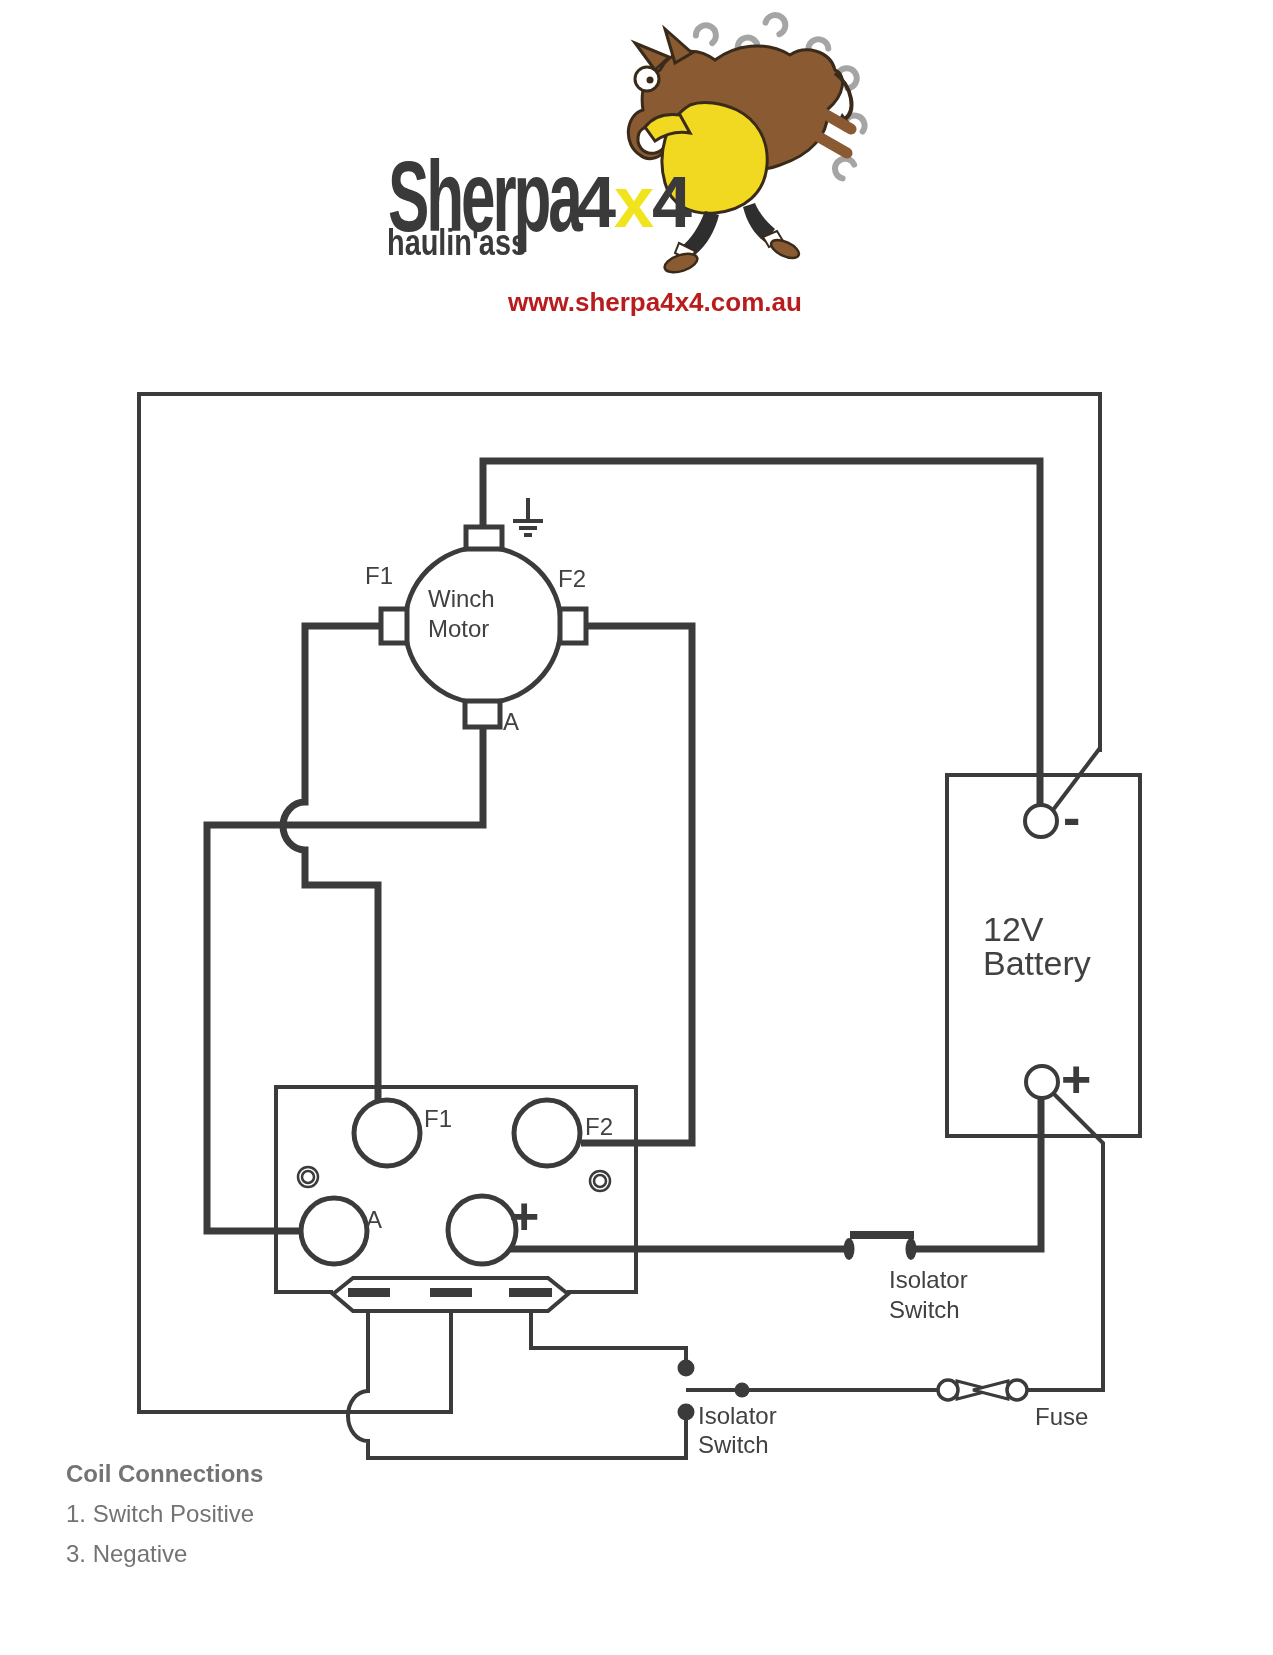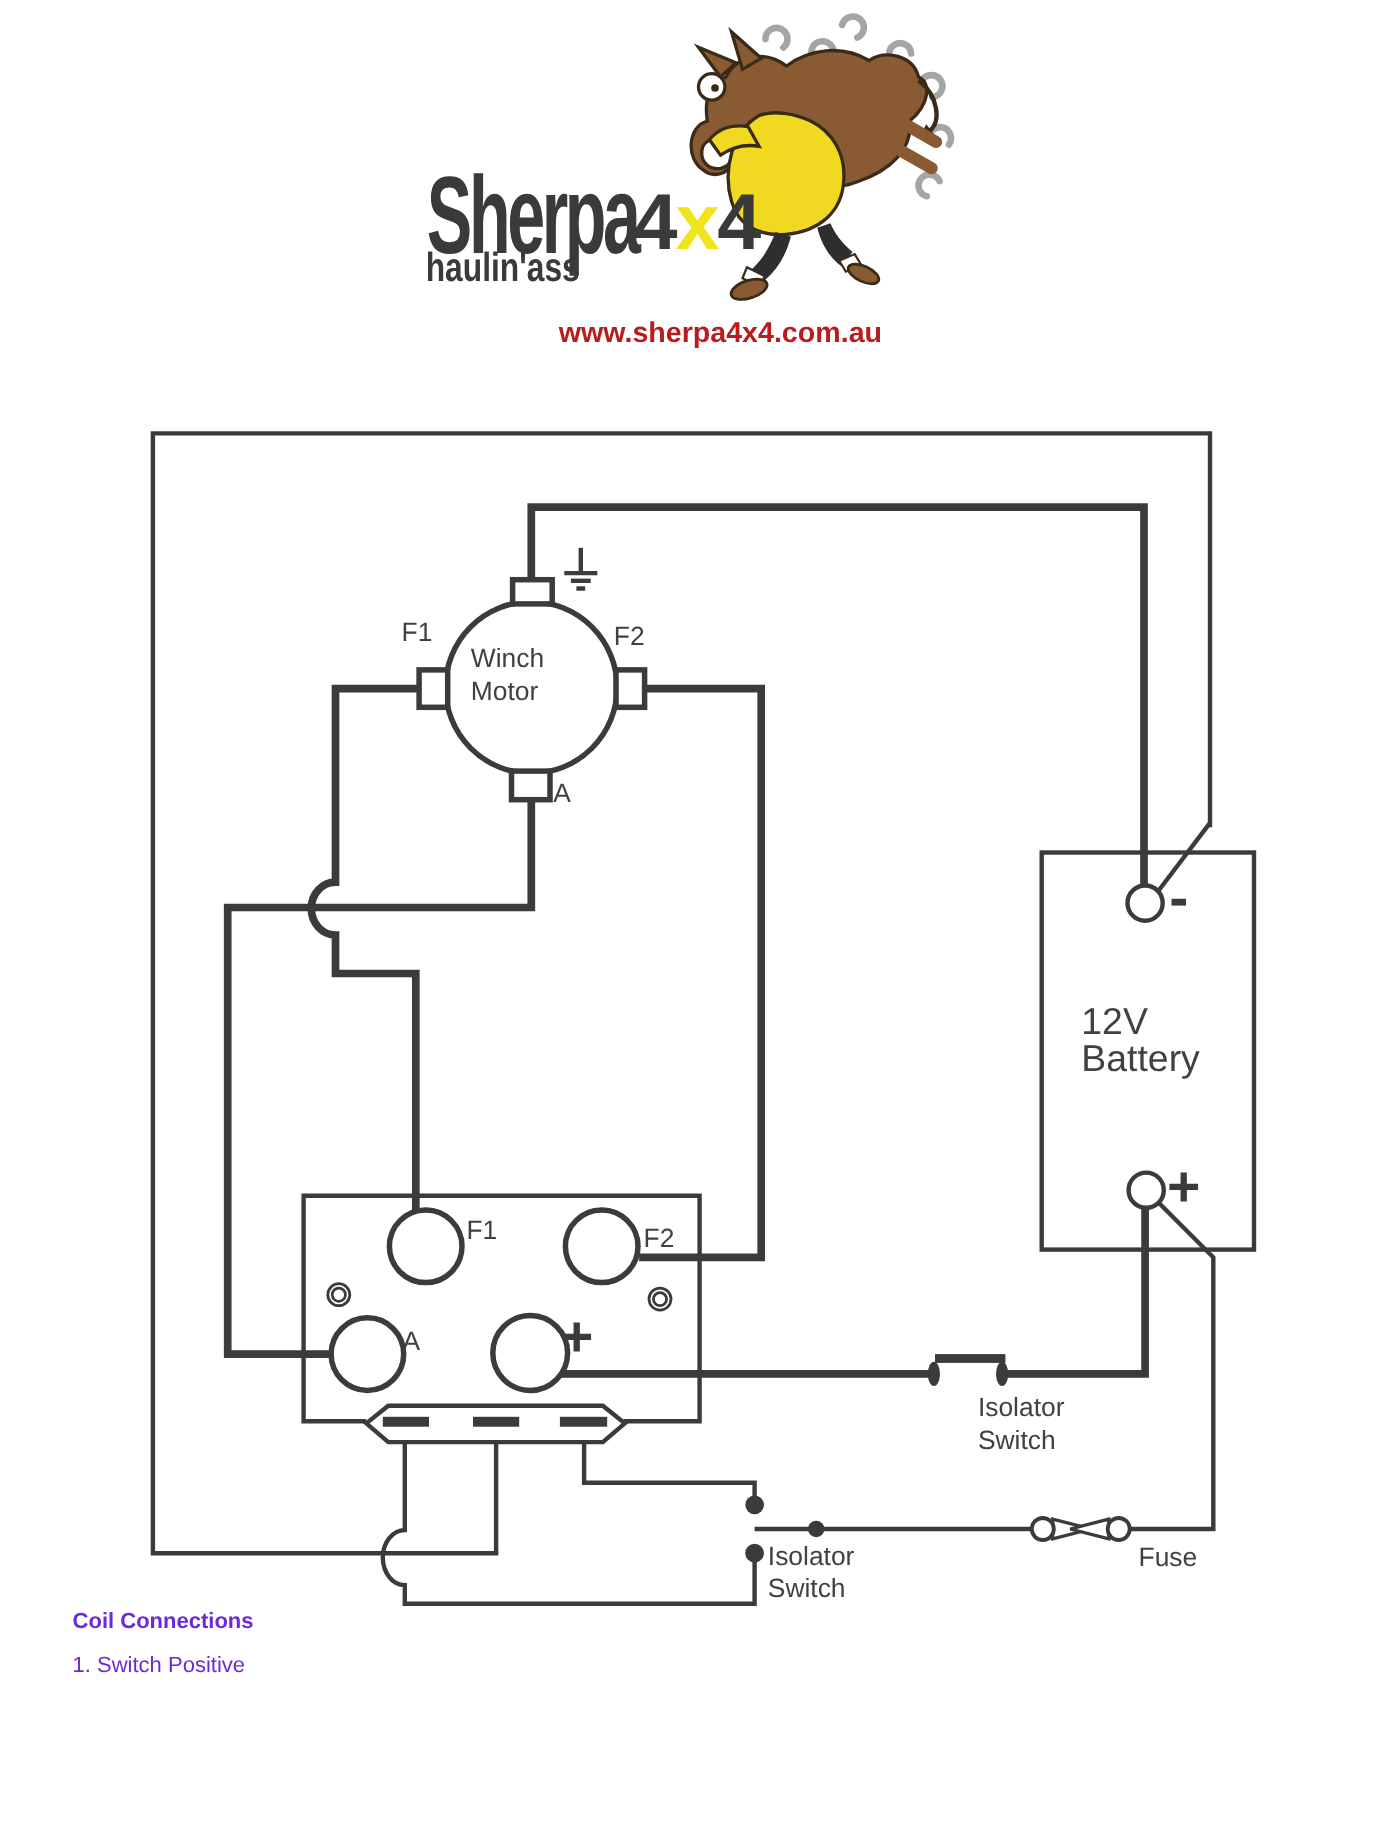--- a/index.html
+++ b/index.html
@@ -14,21 +14,21 @@
       color:#3a3a3a;line-height:1;letter-spacing:-5px;transform:scaleX(0.62);transform-origin:left top;}
   #brand-4x4{position:absolute;left:576px;top:166px;font-size:72px;font-weight:bold;
       color:#3a3a3a;line-height:1;letter-spacing:-2px;}
   #brand-4x4 .x{color:#f0e41c;}
   #brand-tagline{position:absolute;left:387px;top:224px;font-size:37px;font-weight:bold;
       color:#3a3a3a;line-height:1;transform:scaleX(0.78);transform-origin:left top;}
   #website{position:absolute;left:508px;top:287px;font-size:26px;font-weight:bold;color:#b91c1c;}
   
   #lbl-winch-motor{left:428px;top:584px;width:110px;text-align:left;line-height:30px;}
   #lbl-battery{left:983px;top:912px;font-size:34px;line-height:34px;}
-  #lbl-coil{left:66px;top:1454px;color:#6d28d9;font-size:20px;line-height:40px;}
+  #lbl-coil{left:66px;top:1454px;color:#737373;font-size:24px;line-height:40px;}
   #lbl-coil .title{font-weight:bold;display:block;}
   #lbl-coil .item{display:block;}
 </style>
 </head>
 <body>
 
 <svg id="diagram-svg" width="1273" height="1655" viewBox="0 0 1273 1655">
   <g stroke="#3b3b3b" fill="none">
 
     <rect x="947" y="775" width="193" height="361" fill="#ffffff" stroke-width="4"></rect>
@@ -189,13 +189,14 @@
 <div class="lbl" style="left:698px;top:1401px;">
   <span class="ln">Isolator</span>
   <span class="ln">Switch</span>
 </div>
 
 <div class="lbl" style="left:1035px;top:1402px;">Fuse</div>
 
 <div class="lbl" id="lbl-coil">
   <span class="title">Coil Connections</span>
   <span class="item">1. Switch Positive</span>
+  <span class="item">3. Negative</span>
 </div>
 
 </body></html>

